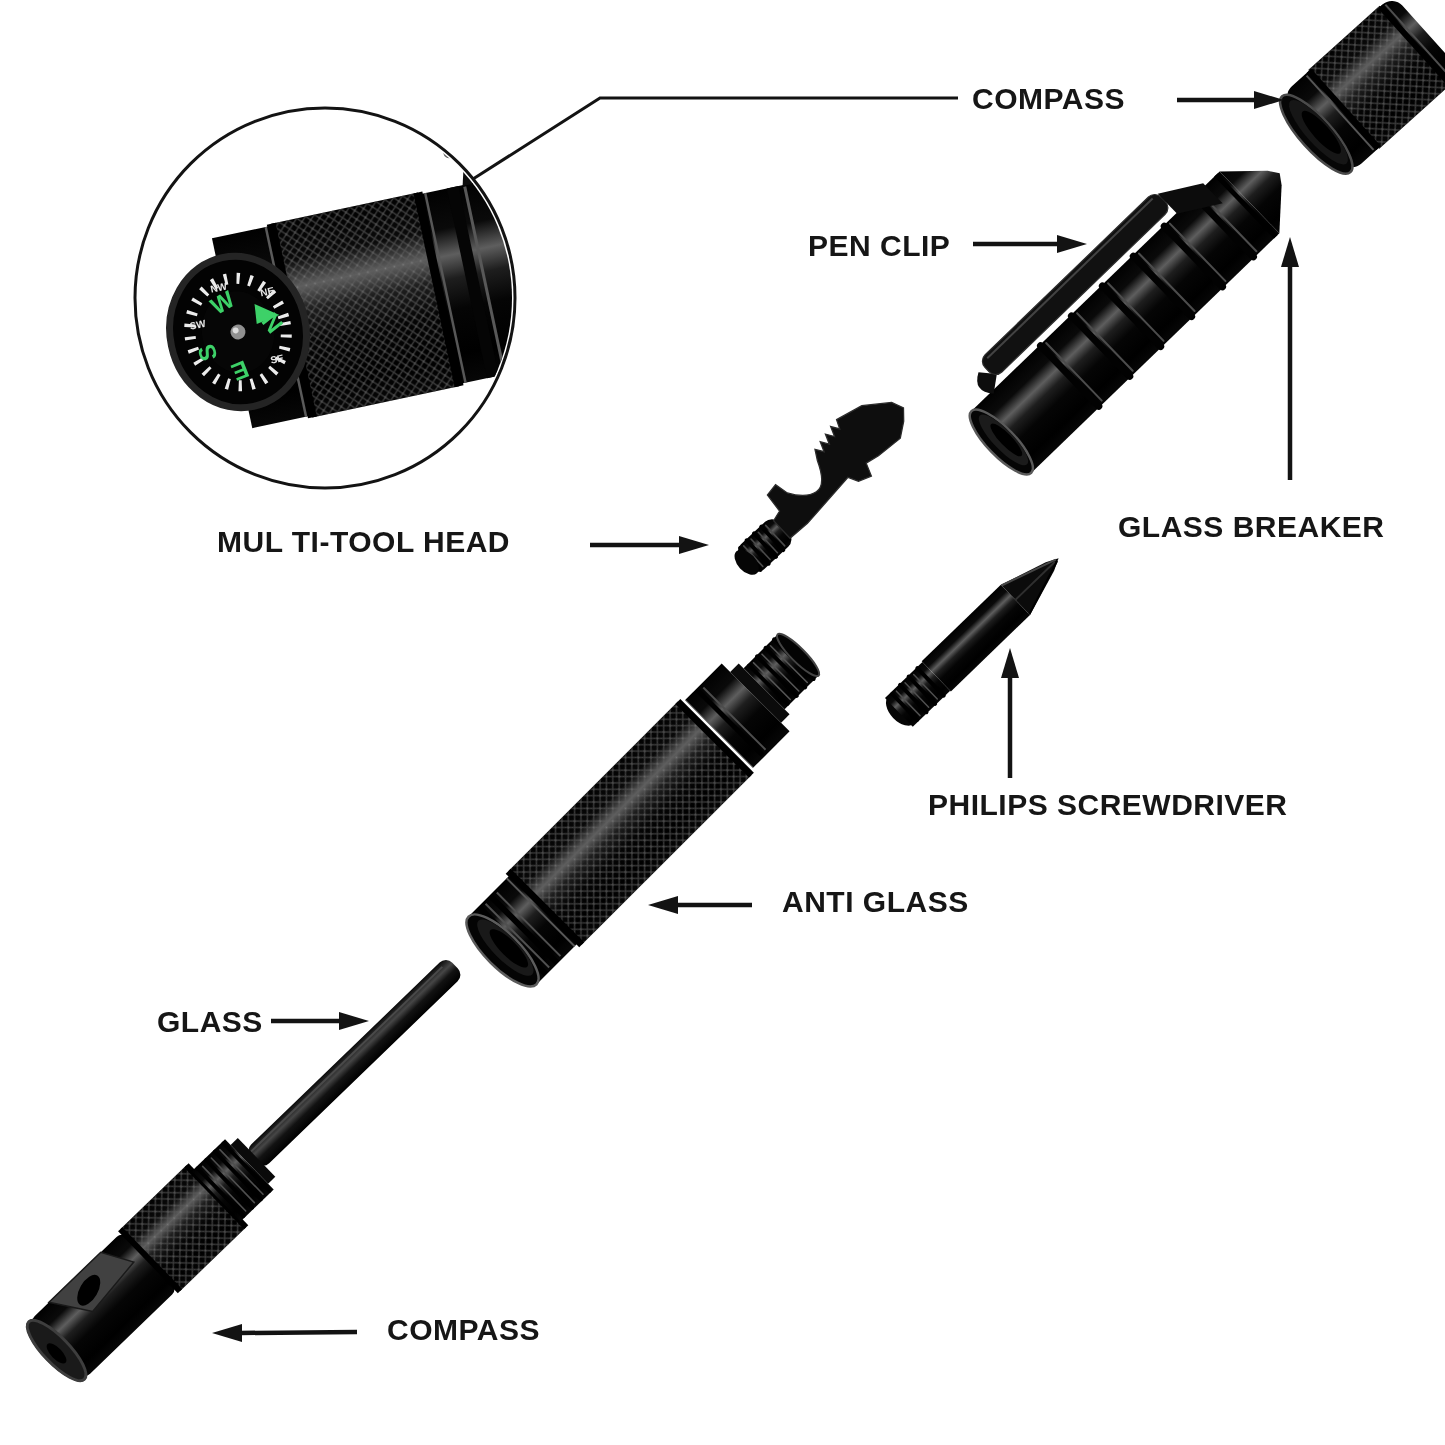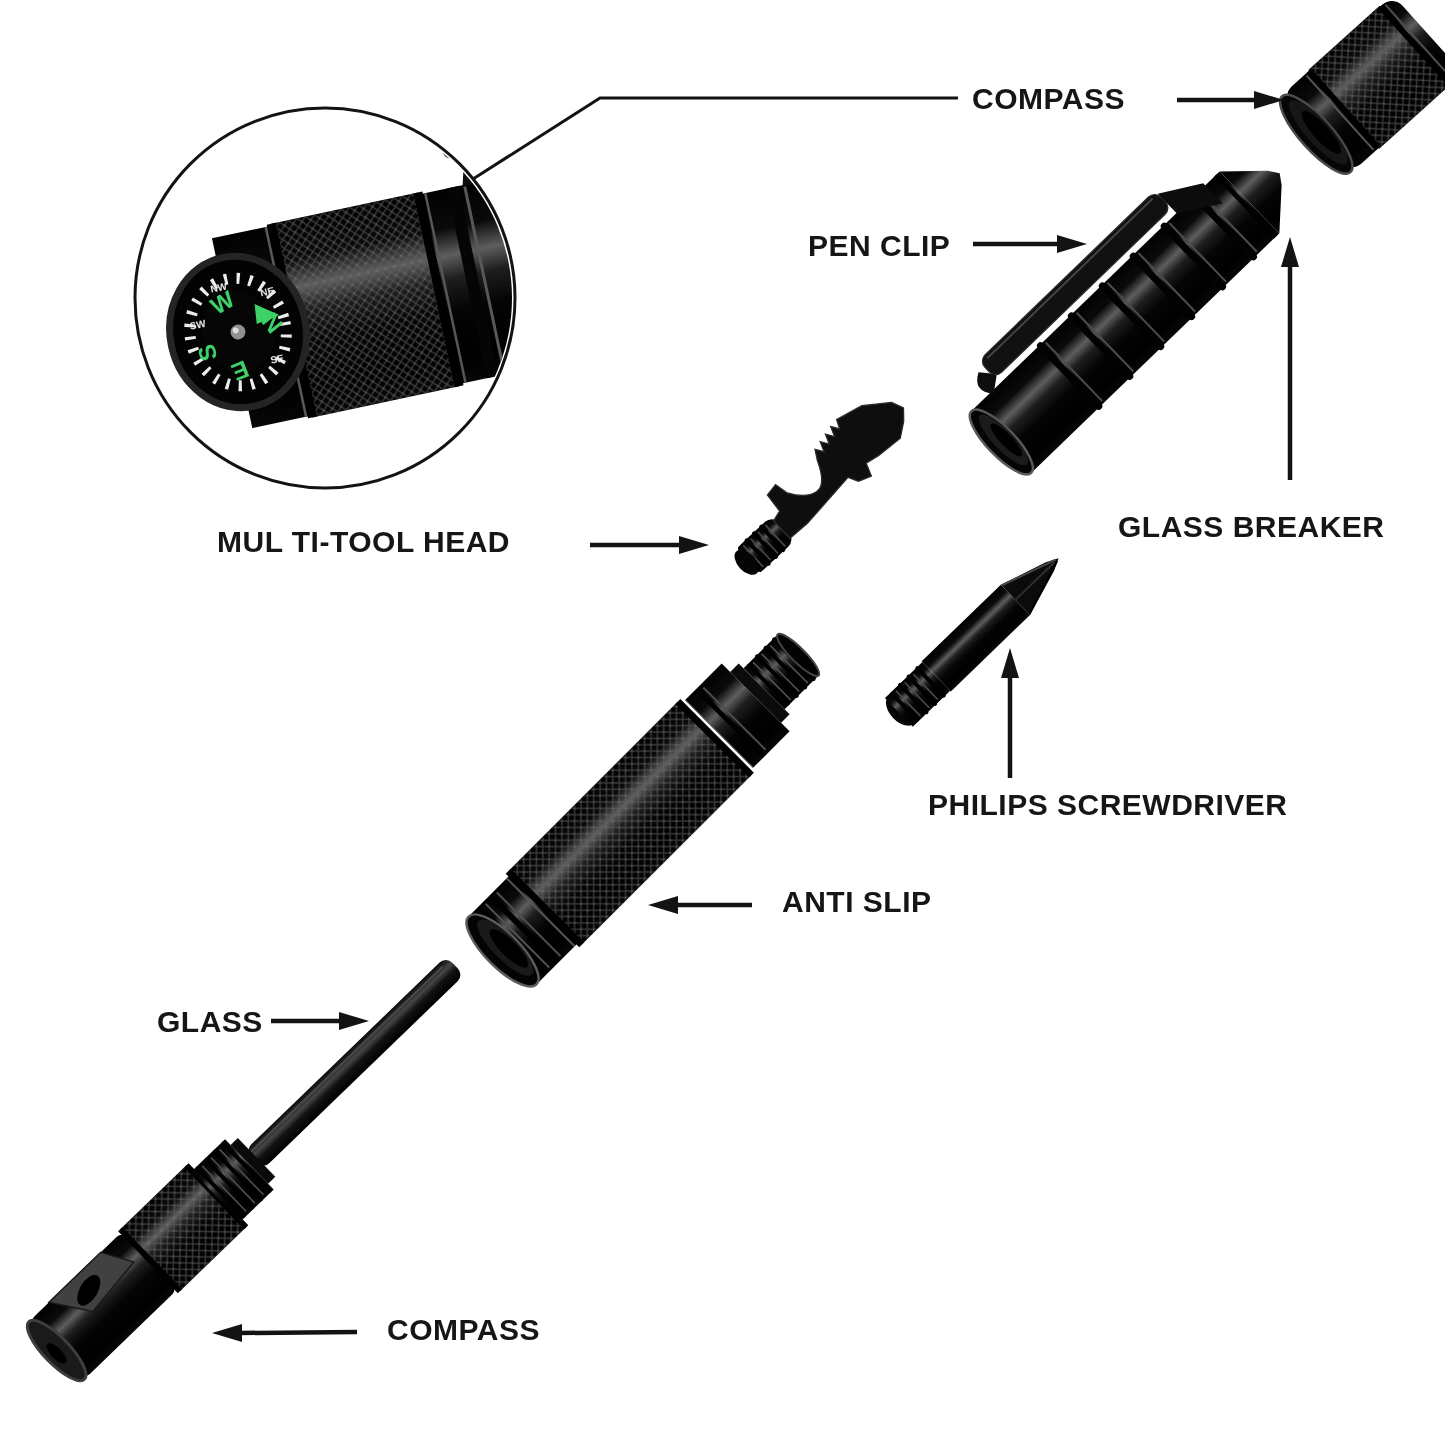--- a/index.html
+++ b/index.html
@@ -289,16 +289,16 @@
       <polygon points="212,1333 242,1324 242,1342" fill="#131313" stroke="none"></polygon>
     </g>
   </g>
 </svg>
 
   <div class="lbl" id="lbl-compass">COMPASS</div>
   <div class="lbl" id="lbl-penclip">PEN CLIP</div>
   <div class="lbl" id="lbl-glass">GLASS BREAKER</div>
   <div class="lbl" id="lbl-philips">PHILIPS SCREWDRIVER</div>
   <div class="lbl" id="lbl-multi">MUL TI-TOOL HEAD</div>
-  <div class="lbl" id="lbl-antislip">ANTI SLIP</div>
+  <div class="lbl" id="lbl-antislip">ANTI GLASS</div>
   <div class="lbl" id="lbl-flint">GLASS</div>
   <div class="lbl" id="lbl-whistle">COMPASS</div>
 </div>
 
 </body></html>

